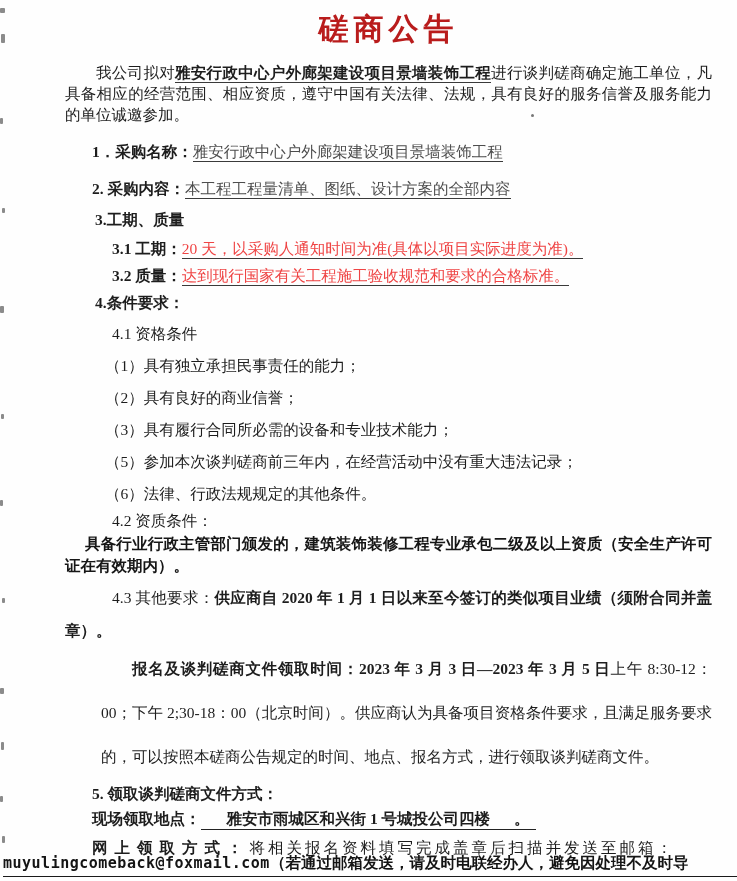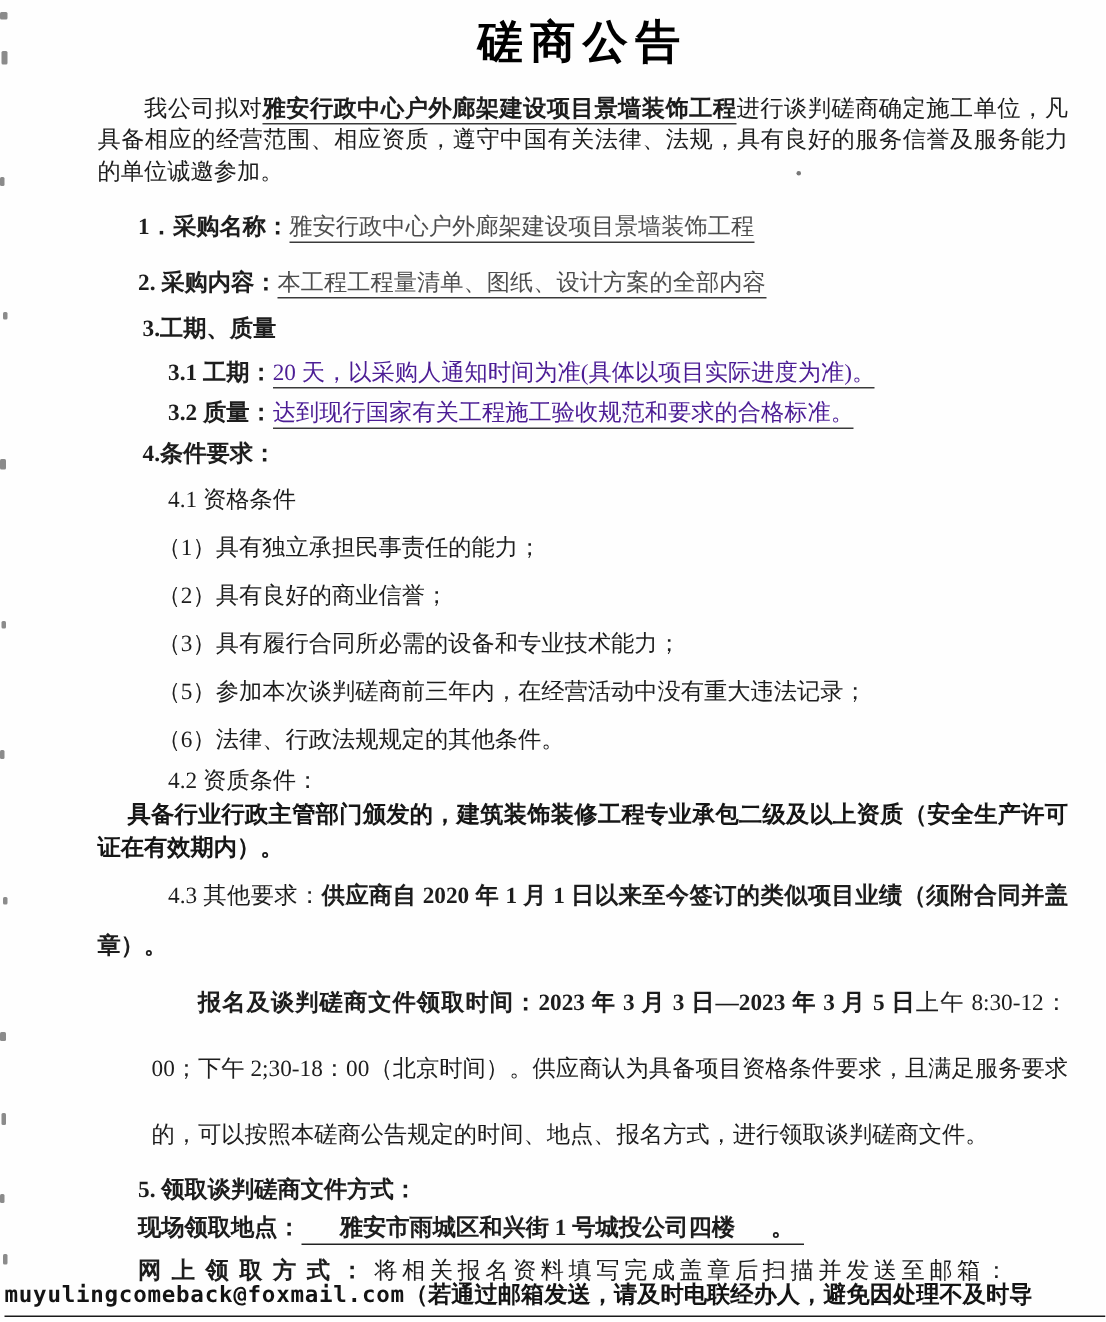--- a/index.html
+++ b/index.html
@@ -14,27 +14,27 @@
     color:#1d1d1d;
     font-size:15.5px;
   }
   h1.title{
     margin:0 0 6px 0;
     font-size:30px;
     line-height:42px;
     font-weight:bold;
     text-align:center;
     letter-spacing:5px;
-    color:#000000;
+    color:#b91c1c;
   }
   p{margin:0;}
   .b{font-weight:bold;}
   .u{border-bottom:1px solid #3a3a3a;padding-bottom:1px;}
   .gray{color:#4d4d4d;}
-  .gray2{color:#4c1d95;margin-top:47px;}
+  .gray2{color:#ef4444;margin-top:47px;}
   .intro{
     margin-top:12px;
     line-height:21px;
     text-align:justify;
     text-indent:2em;
   }
   .li{line-height:25px;}
   .ind1{margin-left:27px;margin-top:12px;}
   .item1{margin-top:14px;}
   .sec{margin-left:30px;font-weight:bold;}

